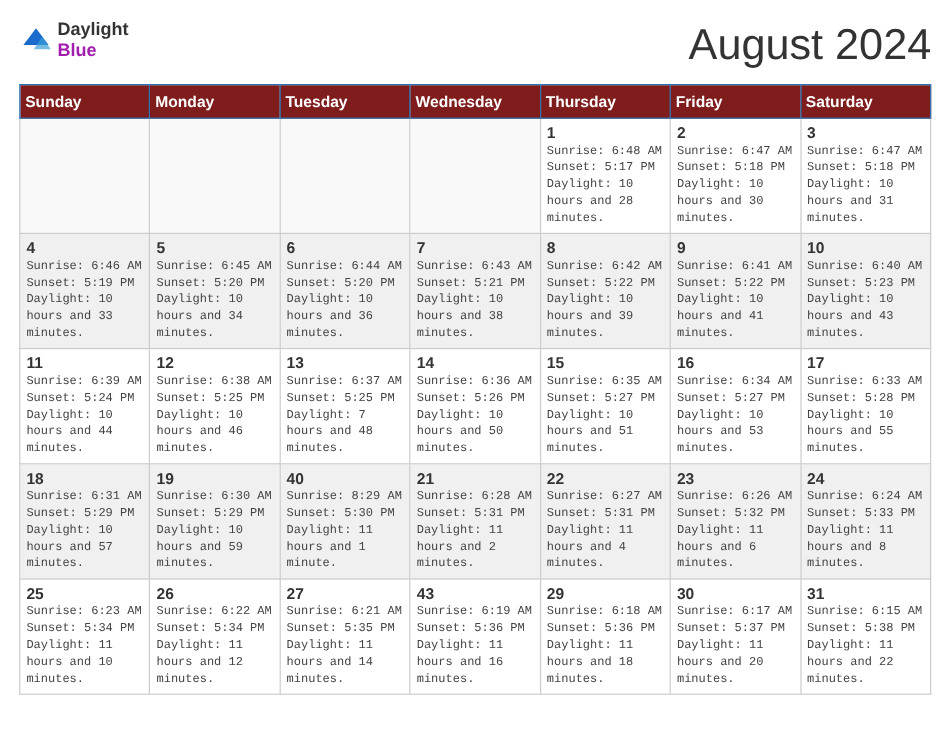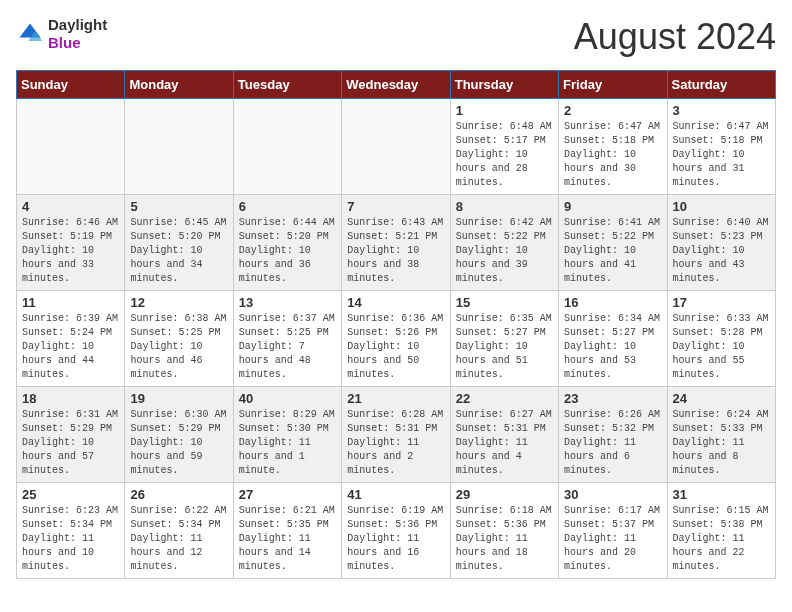--- a/index.html
+++ b/index.html
@@ -220,21 +220,21 @@
         </td>
         <td>
           <span class="day-num">26</span>
           <div class="day-detail"><span>Sunrise: 6:22 AM</span><br><span>Sunset: 5:34 PM</span><br><span>Daylight: 11 hours and 12 minutes.</span></div>
         </td>
         <td>
           <span class="day-num">27</span>
           <div class="day-detail"><span>Sunrise: 6:21 AM</span><br><span>Sunset: 5:35 PM</span><br><span>Daylight: 11 hours and 14 minutes.</span></div>
         </td>
         <td>
-          <span class="day-num">41</span>
+          <span class="day-num">43</span>
           <div class="day-detail"><span>Sunrise: 6:19 AM</span><br><span>Sunset: 5:36 PM</span><br><span>Daylight: 11 hours and 16 minutes.</span></div>
         </td>
         <td>
           <span class="day-num">29</span>
           <div class="day-detail"><span>Sunrise: 6:18 AM</span><br><span>Sunset: 5:36 PM</span><br><span>Daylight: 11 hours and 18 minutes.</span></div>
         </td>
         <td>
           <span class="day-num">30</span>
           <div class="day-detail"><span>Sunrise: 6:17 AM</span><br><span>Sunset: 5:37 PM</span><br><span>Daylight: 11 hours and 20 minutes.</span></div>
         </td>

